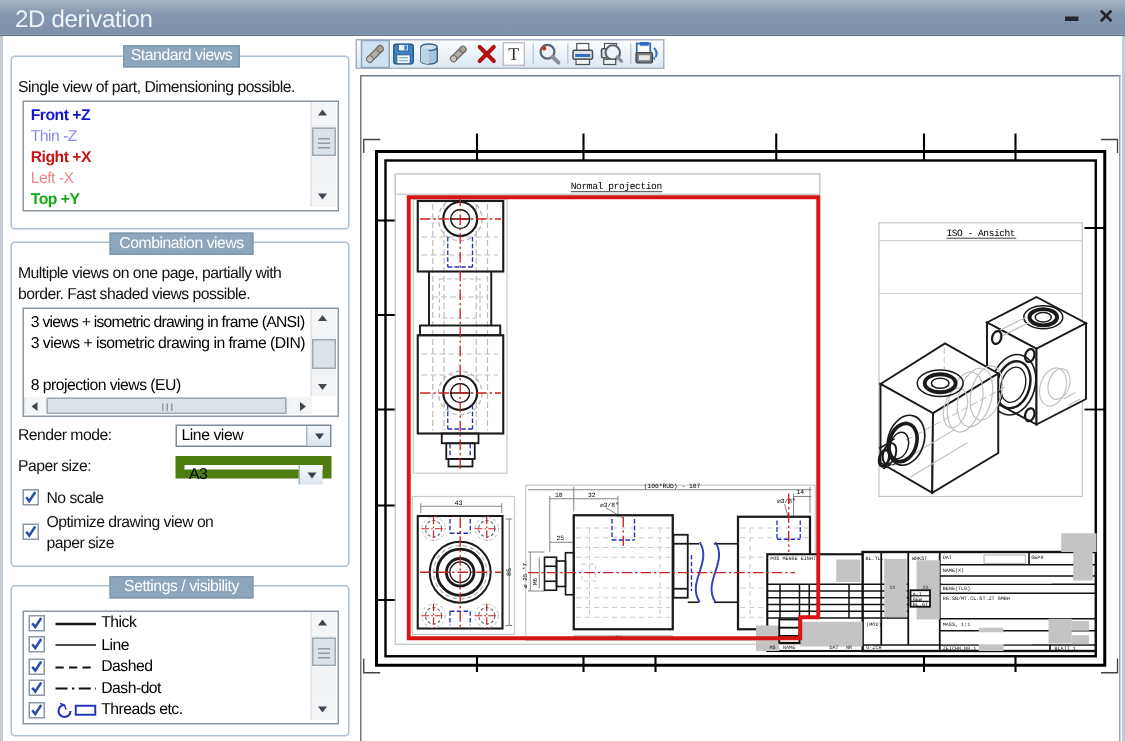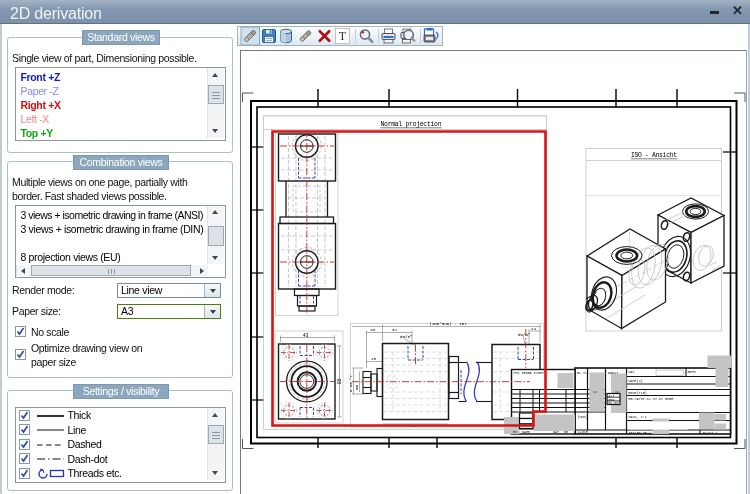--- a/index.html
+++ b/index.html
@@ -36,21 +36,21 @@
 <div class="winb" style="left:748px;top:24px;width:2px;height:470px;"></div>
 
 <div class="grp" style="left:7px;top:37px;width:224px;height:114px;"></div>
 
 <div class="hdr" style="left:82px;top:30px;width:76px;height:13px;line-height:13px;">Standard views</div>
 
 <div class="lbl" style="left:12px;top:52px;">Single view of part, Dimensioning possible.</div>
 
 <div class="lbx" style="left:14.5px;top:66.5px;width:209px;height:72px;">
   <div class="li" style="top:2px;color:#1414cc;font-weight:bold;">Front +Z</div>
-  <div class="li" style="top:16px;color:#8989ea;">Paper -Z</div>
+  <div class="li" style="top:16px;color:#8989ea;">Thin -Z</div>
   <div class="li" style="top:30px;color:#cc1414;font-weight:bold;">Right +X</div>
   <div class="li" style="top:44px;color:#ea8989;">Left -X</div>
   <div class="li" style="top:58px;color:#12a812;font-weight:bold;">Top +Y</div>
 </div>
 
 <div class="sbv" style="left:207px;top:67.5px;width:16px;height:70px;">
   <div class="sbb" style="left:0;top:0;width:16px;height:15px;"></div>
   <div class="tri" style="left:4px;top:5px;border-left:3.5px solid transparent;border-right:3.5px solid transparent;border-bottom:4.5px solid #3f4850;"></div>
   <div class="sbb" style="left:0;bottom:0;width:16px;height:15px;"></div>
   <div class="tri" style="left:4px;bottom:5px;border-left:3.5px solid transparent;border-right:3.5px solid transparent;border-top:4.5px solid #3f4850;"></div>
@@ -98,21 +98,21 @@
 <div class="lbl" style="left:12px;top:284px;">Render mode:</div>
 
 <div class="abs" style="left:117px;top:282.5px;width:104px;height:15px;border:1px solid #7b8b99;background:#fff;box-sizing:border-box;">
   <div style="position:absolute;left:3px;top:0px;font-size:10.5px;letter-spacing:-0.3px;line-height:13px;">Line view</div>
   <div style="position:absolute;right:0;top:0;width:15px;height:13px;background:linear-gradient(#f5f8fb,#dce5ee);border-left:1px solid #aab6c1;"></div>
   <div class="tri" style="right:4px;top:5px;border-left:3.5px solid transparent;border-right:3.5px solid transparent;border-top:4px solid #39424c;"></div>
 </div>
 
 <div class="lbl" style="left:12px;top:305px;">Paper size:</div>
 
-<div class="abs" style="left:117px;top:303.5px;width:104px;height:15px;border:1px solid #4d7c0f;background:#fff;box-sizing:border-box;">
+<div class="abs" style="left:117px;top:303.5px;width:104px;height:15px;border:6px solid #4d7c0f;background:#fff;box-sizing:border-box;">
   <div style="position:absolute;left:3px;top:0px;font-size:10.5px;letter-spacing:-0.3px;line-height:13px;">A3</div>
   <div style="position:absolute;right:0;top:0;width:15px;height:13px;background:linear-gradient(#f5f8fb,#dce5ee);border-left:1px solid #aab6c1;"></div>
   <div class="tri" style="right:4px;top:5px;border-left:3.5px solid transparent;border-right:3.5px solid transparent;border-top:4px solid #39424c;"></div>
 </div>
 
 <div class="cb" style="left:15px;top:325.5px;">
     <svg width="11" height="11" style="position:absolute;left:-1px;top:-1px;">
       <polyline points="2.5,5.5 4.5,8 8.5,2" fill="none" stroke="#2b4fad" stroke-width="1.7"></polyline>
     </svg>
   </div>

